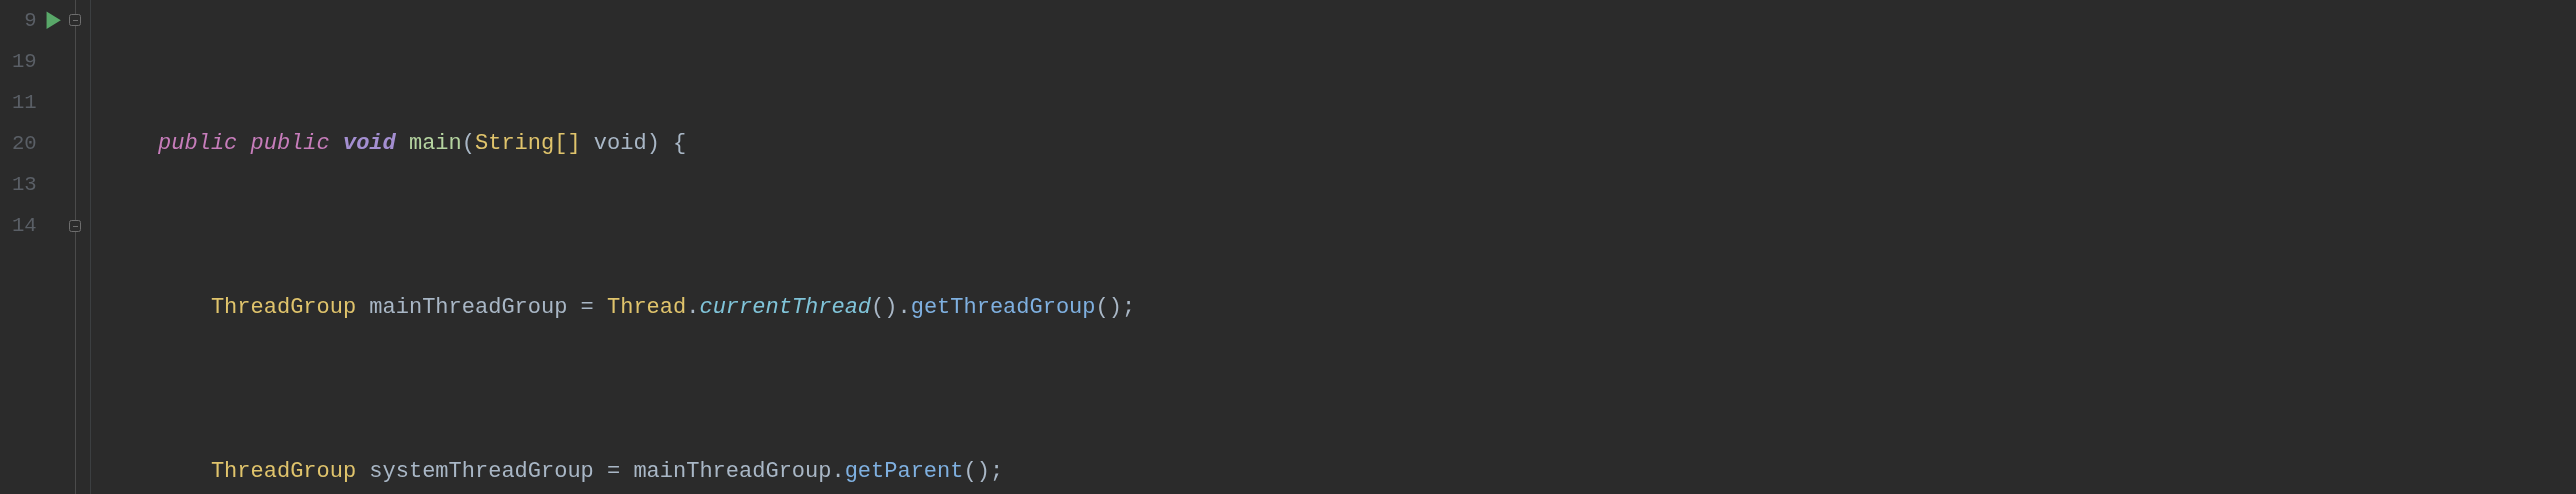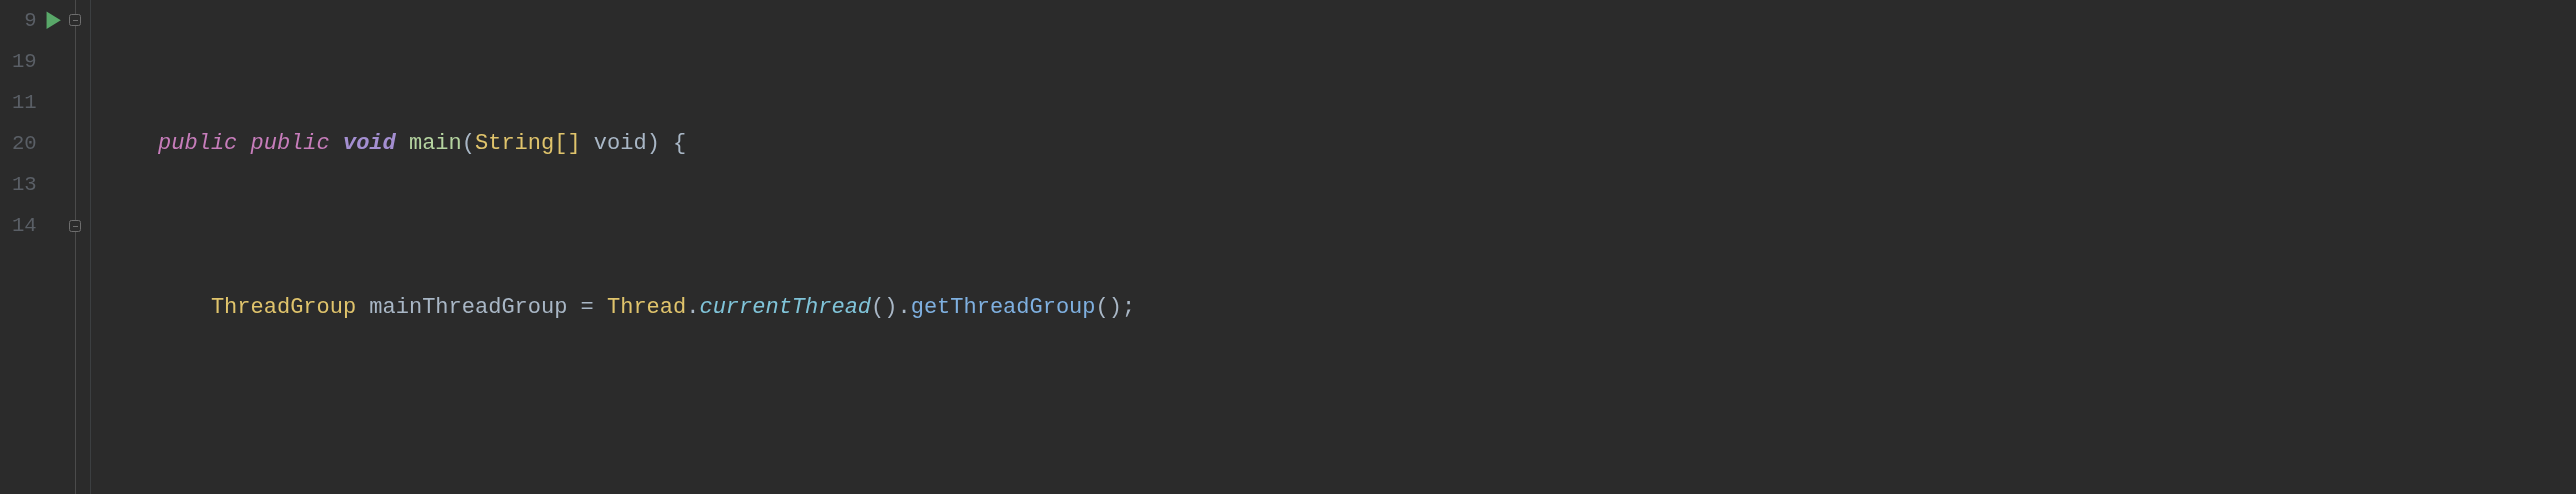--- a/index.html
+++ b/index.html
@@ -119,20 +119,21 @@
     <span class="fold-marker" style="top:14.3px"></span>
     <span class="fold-marker" style="top:220px"></span>
   </div>
 
   <div class="code-area">
     
     <div class="code-line"><span>    </span><span class="pubstat">public</span> <span class="pubstat">public</span> <span class="voidkw">void</span> <span class="fnname">main</span><span class="paren">(</span><span class="clsname">String[]</span> <span class="param">void</span><span class="paren">)</span> <span class="punct">{</span></div>
     
     <div class="code-line"><span>        </span><span class="clsname">ThreadGroup</span> <span class="ident">mainThreadGroup</span> <span class="op">=</span> <span class="clsname">Thread</span><span class="dot">.</span><span class="static-call">currentThread</span><span class="paren">(</span><span class="paren">)</span><span class="dot">.</span><span class="callblue">getThreadGroup</span><span class="paren">(</span><span class="paren">)</span><span class="punct">;</span></div>
     
+    <div class="code-line"><span>        </span><span class="clsname">ThreadGroup</span> <span class="ident">systemThreadGroup</span> <span class="op">=</span> <span class="ident">mainThreadGroup</span><span class="dot">.</span><span class="callblue">getParent</span><span class="paren">(</span><span class="paren">)</span><span class="punct">;</span></div>
     
     
     
     
     
     
   </div>
 
 </div>
 

